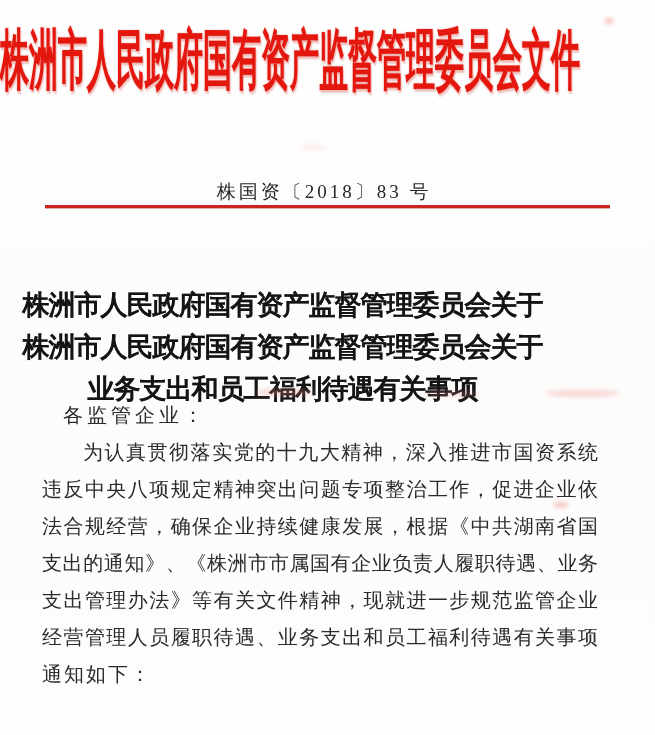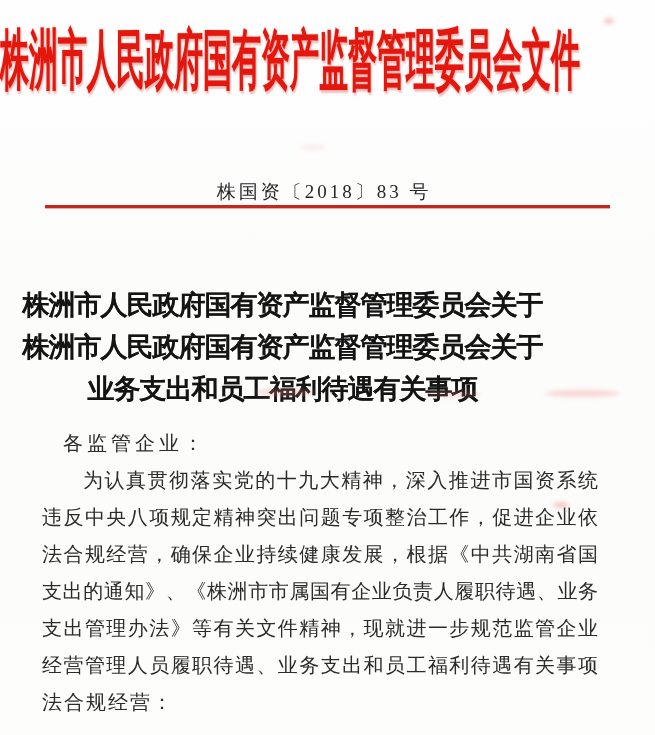--- a/index.html
+++ b/index.html
@@ -96,21 +96,20 @@
     height: 37px;
     line-height: 37px;
     text-align: justify;
     text-align-last: justify;
     white-space: nowrap;
   }
   .body-line.salutation {
     padding-left: 21px;
     text-align-last: left;
     letter-spacing: 4px;
-    margin-top: 28px;
   }
   .body-line.indent {
     text-indent: 41px;
   }
   .body-line.final {
     text-align-last: left;
     letter-spacing: 2px;
   }
 
   
@@ -147,21 +146,21 @@
   </div>
 
   <div class="doc-body">
     <div class="body-line salutation">各监管企业：</div>
     <div class="body-line indent">为认真贯彻落实党的十九大精神，深入推进市国资系统</div>
     <div class="body-line">违反中央八项规定精神突出问题专项整治工作，促进企业依</div>
     <div class="body-line">法合规经营，确保企业持续健康发展，根据《中共湖南省国</div>
     <div class="body-line">支出的通知》、《株洲市市属国有企业负责人履职待遇、业务</div>
     <div class="body-line">支出管理办法》等有关文件精神，现就进一步规范监管企业</div>
     <div class="body-line">经营管理人员履职待遇、业务支出和员工福利待遇有关事项</div>
-    <div class="body-line final">法合规经营：</div>
+    <div class="body-line final">通知如下：</div>
   </div>
 
   <div class="artifact a1"></div>
   <div class="artifact a2"></div>
   <div class="artifact a3"></div>
   <div class="artifact a4"></div>
   <div class="artifact a5"></div>
   <div class="artifact a6"></div>
 
 </div>

